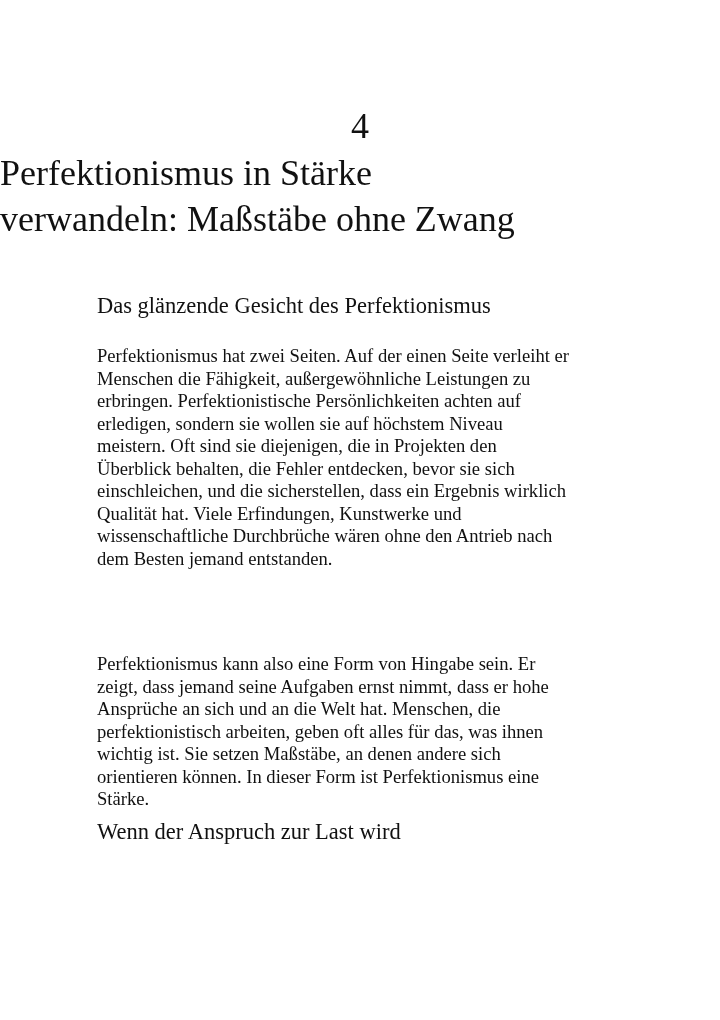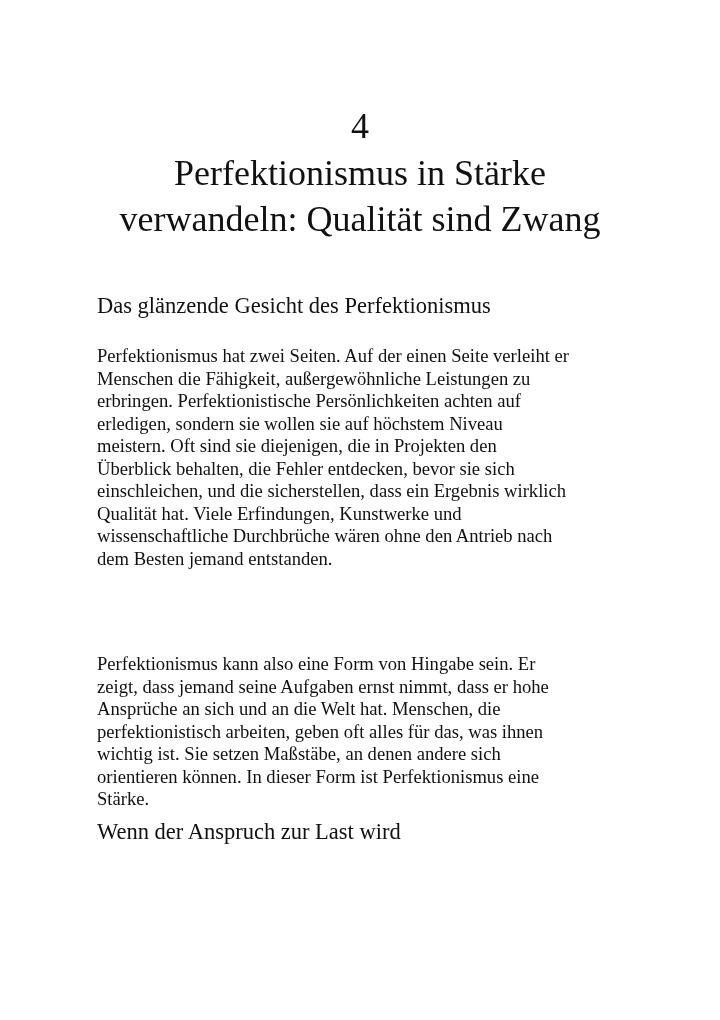--- a/index.html
+++ b/index.html
@@ -9,42 +9,42 @@
     color: #111111;
     position: relative;
   }
   .page { position: absolute; left: 0; top: 0; width: 720px; height: 1020px; }
   .chapter-number {
     position: absolute; top: 104px; left: 0; width: 720px;
     text-align: center; font-size: 36px; line-height: 44px;
   }
   .chapter-title {
     position: absolute; top: 150px; left: 0; width: 720px;
-    text-align: center; font-size: 36px; line-height: 46px;
+    text-align: left; font-size: 36px; line-height: 46px;
   }
   .chapter-title .line { display: block; white-space: nowrap; }
   .section-heading {
     position: absolute; left: 97px; font-size: 22.5px; line-height: 28px;
     white-space: nowrap;
   }
   .paragraph {
     position: absolute; left: 97px; font-size: 18.6px; line-height: 22.5px;
   }
   .paragraph .line { display: block; white-space: nowrap; }
 </style>
 </head>
 <body>
 
 <div class="page">
 
   <div class="chapter-number">4</div>
 
   <h1 class="chapter-title" style="margin:0;font-weight:normal;">
     <span class="line">Perfektionismus in Stärke</span>
-    <span class="line">verwandeln: Qualität sind Zwang</span>
+    <span class="line">verwandeln: Maßstäbe ohne Zwang</span>
   </h1>
 
   <h2 class="section-heading" style="top:292px;margin:0;font-weight:normal;text-align:right;">Das glänzende Gesicht des Perfektionismus</h2>
 
   <p class="paragraph" style="top:345px;margin:0;">
     <span class="line">Perfektionismus hat zwei Seiten. Auf der einen Seite verleiht er</span>
     <span class="line">Menschen die Fähigkeit, außergewöhnliche Leistungen zu</span>
     <span class="line">erbringen. Perfektionistische Persönlichkeiten achten auf</span>
     <span class="line">erledigen, sondern sie wollen sie auf höchstem Niveau</span>
     <span class="line">meistern. Oft sind sie diejenigen, die in Projekten den</span>

